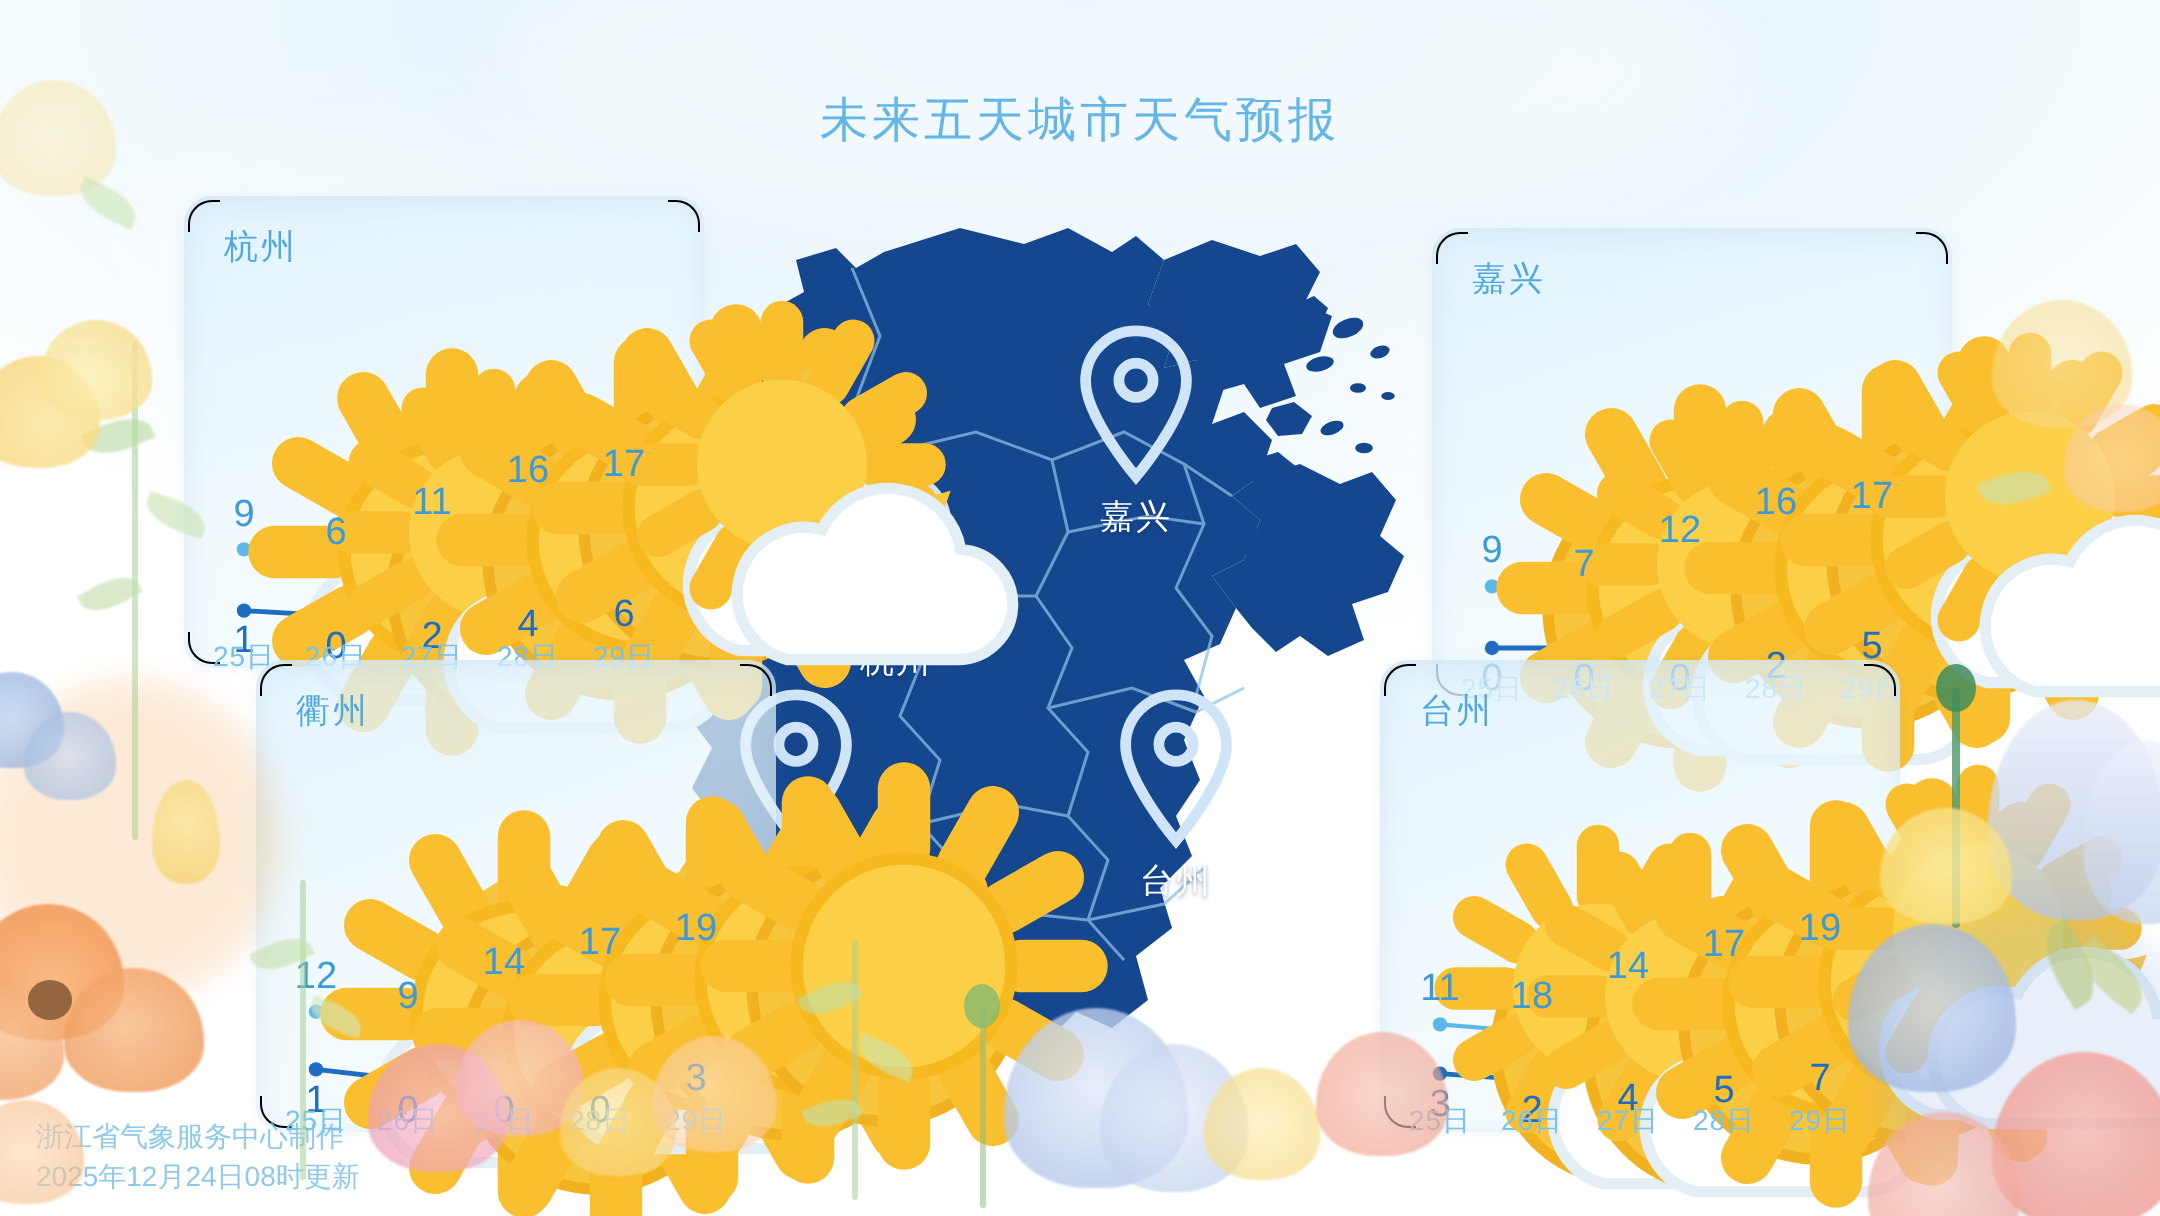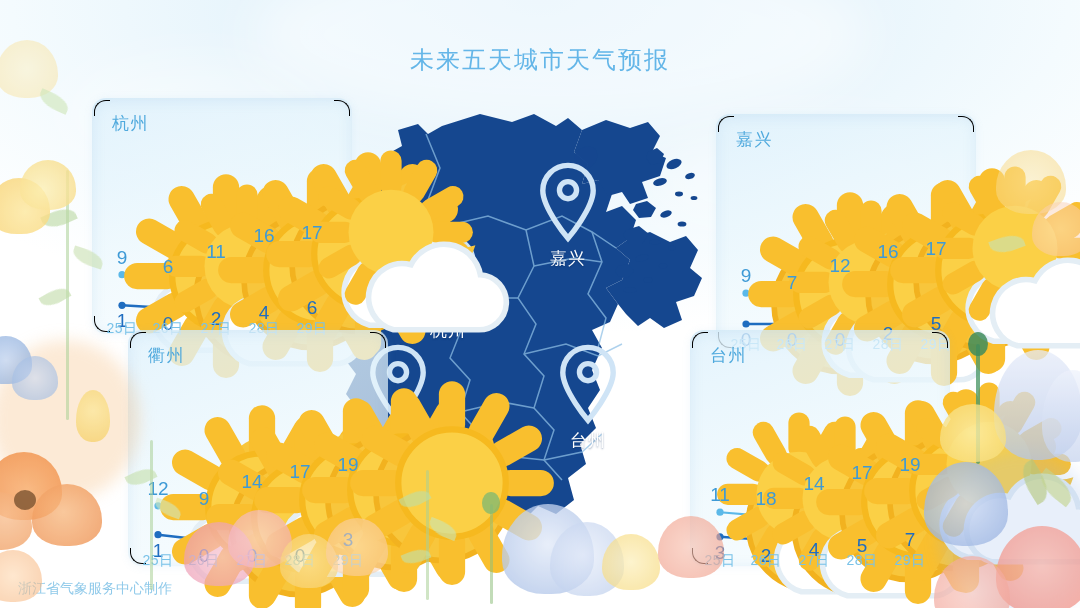--- a/index.html
+++ b/index.html
@@ -775,20 +775,21 @@
       </div>
         <div class="hi-lab" style="left:194px;top:90.0px;">19</div>
         <div class="lo-lab" style="left:194px;top:165.0px;">7</div>
         <div class="date-lab" style="left:194px;top:188px;">29日</div>
       </div>
     </div>
   </div>
 
 <div class="credits">
   <div>浙江省气象服务中心制作</div>
+  <div>2025年12月24日08时更新</div>
 </div>
 
 <div class="flora" style="left:-20px;top:140px;width:190px;height:470px;">
   <div class="blob" style="left:10px;top:200px;width:150px;height:160px;background:rgba(246,186,120,.30);"></div>
   <div class="stem" style="left:86px;top:30px;width:3px;height:250px;background:#a9cf96;"></div>
   <div class="leaf" style="left:62px;top:70px;width:34px;height:16px;background:#bcd9a4;transform:rotate(-24deg);"></div>
   <div class="leaf" style="left:92px;top:110px;width:32px;height:15px;background:#cce2b4;transform:rotate(18deg);"></div>
   <div class="leaf" style="left:60px;top:150px;width:30px;height:14px;background:#c3ddab;transform:rotate(-30deg);"></div>
   <div class="petal" style="left:8px;top:38px;width:62px;height:56px;background:radial-gradient(circle at 60% 60%,#fde79a,#f8cf6a);"></div>
   <div class="petal" style="left:40px;top:20px;width:56px;height:50px;background:radial-gradient(circle at 40% 60%,#fdf0b4,#f7d87e);"></div>

